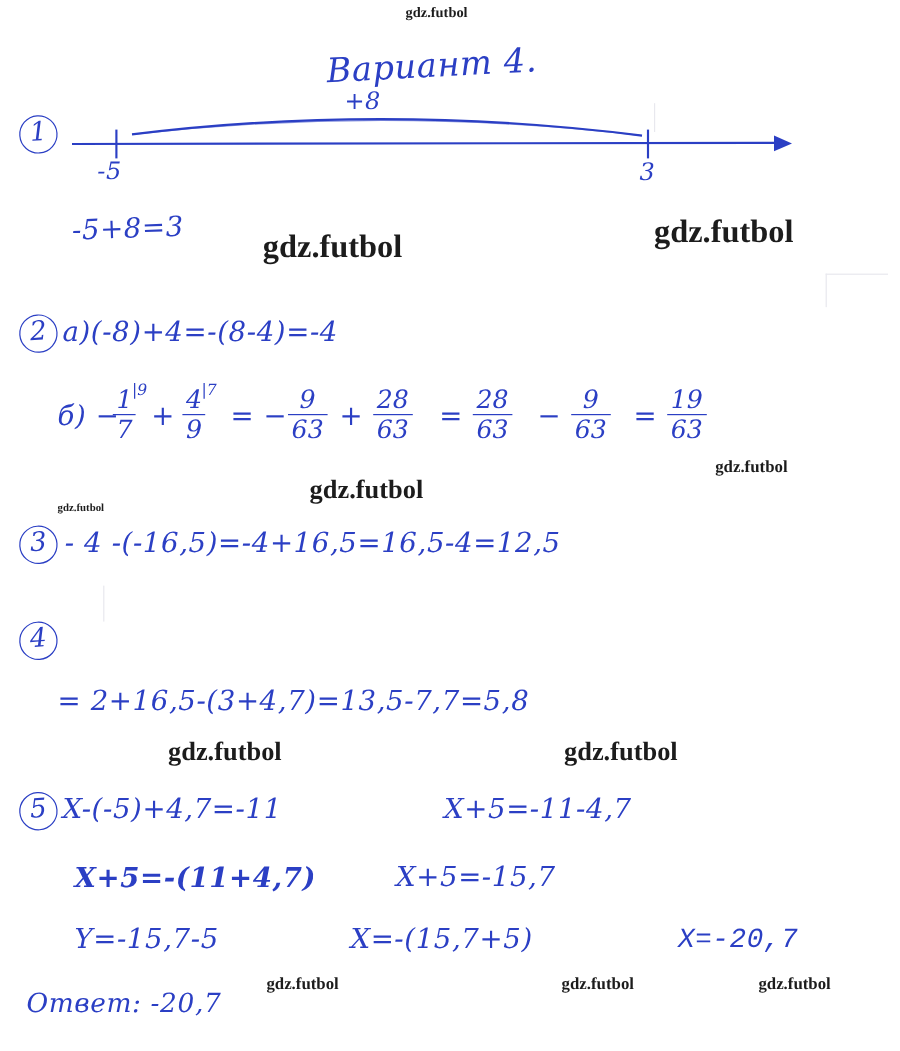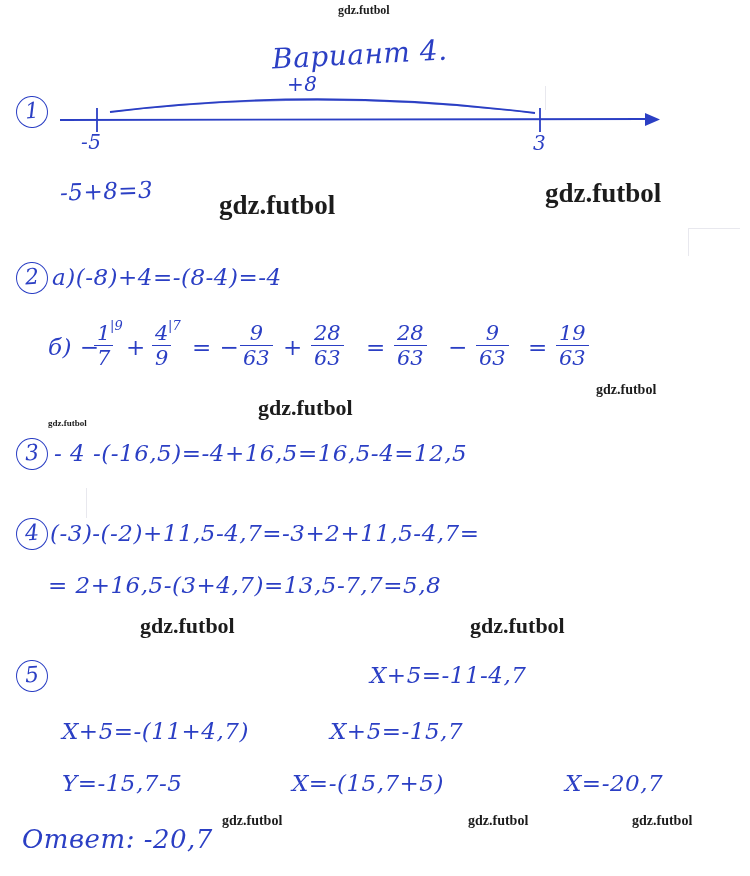--- a/index.html
+++ b/index.html
@@ -22,21 +22,21 @@
   
   .ink {
     position: absolute;
     color: #2b3fc4;
     font-family: "DejaVu Serif", serif;
     font-style: italic;
     white-space: nowrap;
     letter-spacing: 0.5px;
   }
   .ink.big {
-    font-size: 26px;
+    font-size: 22px;
   }
   .ink.med {
     font-size: 23px;
   }
   .ink.sm {
     font-size: 20px;
   }
   .circnum {
     position: absolute;
     color: #2b3fc4;
@@ -211,35 +211,35 @@
   </div>
 
   <div class="wm small" style="left:596px;top:382px;">gdz.futbol</div>
   <div class="wm mid" style="left:258px;top:395px;">gdz.futbol</div>
   <div class="wm tiny" style="left:48px;top:418px;">gdz.futbol</div>
 
   <div class="circnum" style="left:16px;top:438px;">3</div>
   <div class="ink med" style="left:54px;top:440px;">- 4 -(-16,5)=-4+16,5=16,5-4=12,5</div>
 
   <div class="circnum" style="left:16px;top:518px;">4</div>
-  <div class="ink med" style="left:50px;top:520px;">(-3)-(-2)+11,5-4,7=-3+2+11,5-4,7=</div>
   <div class="ink med" style="left:48px;top:572px;">= 2+16,5-(3+4,7)=13,5-7,7=5,8</div>
 
   <div class="wm mid" style="left:140px;top:613px;">gdz.futbol</div>
   <div class="wm mid" style="left:470px;top:613px;">gdz.futbol</div>
 
   <div class="circnum" style="left:16px;top:660px;">5</div>
+  <div class="ink med" style="left:52px;top:662px;">X-(-5)+4,7=-11</div>
   <div class="ink med" style="left:370px;top:662px;">X+5=-11-4,7</div>
 
-  <div class="ink med" style="left:62px;top:718px;">X+5=-(11+4,7)</div>
+  <div class="ink med" style="left:62px;top:718px;font-weight:bold;">X+5=-(11+4,7)</div>
   <div class="ink med" style="left:330px;top:718px;">X+5=-15,7</div>
 
   <div class="ink med" style="left:62px;top:770px;">Y=-15,7-5</div>
   <div class="ink med" style="left:292px;top:770px;">X=-(15,7+5)</div>
-  <div class="ink med" style="left:565px;top:770px;">X=-20,7</div>
+  <div class="ink med" style="left:565px;top:770px;font-family:Liberation Mono, monospace;">X=-20,7</div>
 
   <div class="ink big" style="left:22px;top:824px;">Ответ: -20,7</div>
 
   <div class="wm small" style="left:222px;top:813px;">gdz.futbol</div>
   <div class="wm small" style="left:468px;top:813px;">gdz.futbol</div>
   <div class="wm small" style="left:632px;top:813px;">gdz.futbol</div>
 
 </div>
 
 </body></html>

